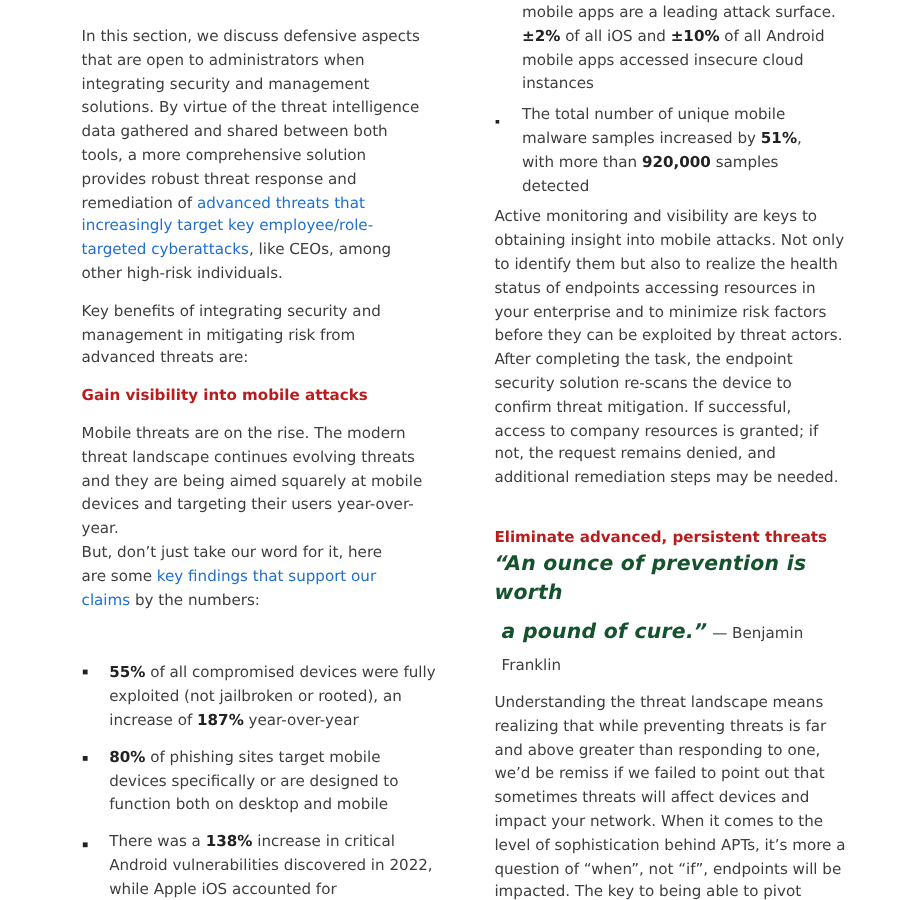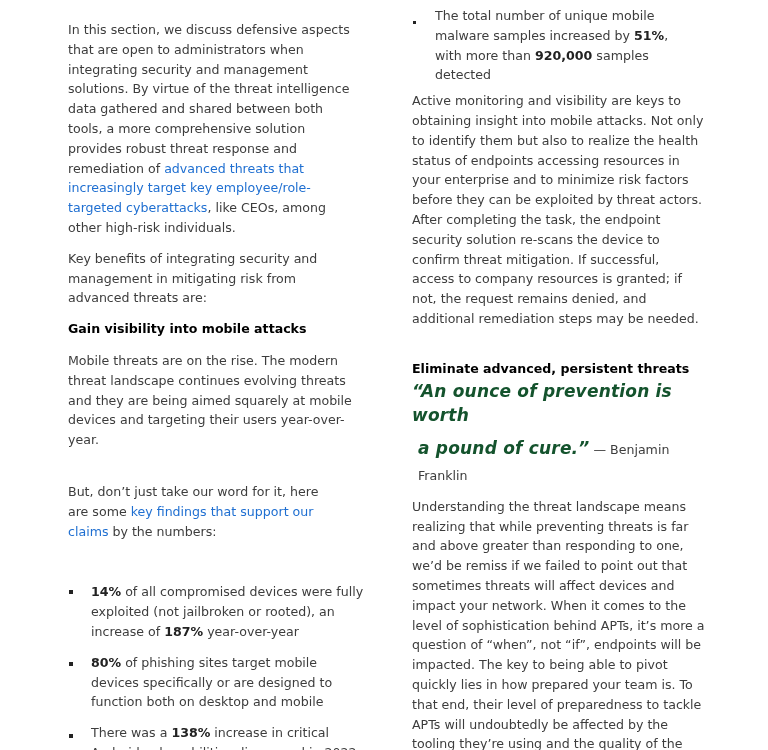--- a/index.html
+++ b/index.html
@@ -7,21 +7,21 @@
     width: 768px; height: 750px; overflow: hidden; position: relative;
     font-family: "DejaVu Sans", "Liberation Sans", sans-serif;
     color: #3d3d3d; font-size: 12.6px; line-height: 19.8px;
   }
   .col { position: absolute; top: 0; }
   .col-left { left: 68px; width: 300px; }
   .col-right { left: 412px; width: 300px; }
   p { margin: 0; }
   .link { color: #1f6fd1; text-decoration: none; cursor: pointer; }
   b { font-weight: bold; color: #222; }
-  .heading { font-weight: bold; color: #000000; }
+  .heading { font-weight: bold; color: #b91c1c; }
   .bullet-item { position: relative; padding-left: 23px; }
   .bullet-dot {
     position: absolute; left: 1px; width: 4px; height: 4px; background: #222;
   }
   .quote {
     font-family: "DejaVu Sans", sans-serif; font-style: italic; font-weight: bold;
     color: #14532d; font-size: 17px; letter-spacing: 0.2px;
   }
   .attribution { color: #3d3d3d; font-size: 12.6px; font-style: normal; font-weight: normal; }
 </style>
@@ -33,41 +33,45 @@
   <p style="margin-top:20px; width:285px;">
     <span>In this section, we discuss defensive aspects that are open to administrators when integrating security and management solutions. By virtue of the threat intelligence data gathered and shared between both tools, a more comprehensive solution provides robust threat response and remediation of </span><a class="link">advanced threats that increasingly target key employee/role-targeted cyberattacks</a><span>, like CEOs, among other high-risk individuals.</span>
   </p>
 
   <p style="margin-top:11px; width:265px;">Key benefits of integrating security and management in mitigating risk from advanced threats are:</p>
 
   <p class="heading" style="margin-top:11px;">Gain visibility into mobile attacks</p>
 
   <p style="margin-top:12px; width:290px;">Mobile threats are on the rise. The modern threat landscape continues evolving threats and they are being aimed squarely at mobile devices and targeting their users year-over-year.</p>
 
-  <p style="width:265px;margin-top:32px;">
+  <p style="width:265px;">
     <span>But, don’t just take our word for it, here are some </span><a class="link">key findings that support our claims</a><span> by the numbers:</span>
   </p>
 
   <div style="margin-top:41px; width:300px;">
     <div class="bullet-item">
       <span class="bullet-dot" style="top:8px;"></span>
-      <b>14%</b><span> of all compromised devices were fully exploited (not jailbroken or rooted), an increase of </span><b>187%</b><span> year-over-year</span>
+      <b>55%</b><span> of all compromised devices were fully exploited (not jailbroken or rooted), an increase of </span><b>187%</b><span> year-over-year</span>
     </div>
     <div class="bullet-item" style="margin-top:11px;">
       <span class="bullet-dot" style="top:9px;"></span>
       <b>80%</b><span> of phishing sites target mobile devices specifically or are designed to function both on desktop and mobile</span>
     </div>
     <div class="bullet-item" style="margin-top:11px;">
       <span class="bullet-dot" style="top:11px;"></span>
       <span>There was a </span><b>138%</b><span> increase in critical Android vulnerabilities discovered in 2022, while Apple iOS accounted for </span>
     </div>
   </div>
 </div>
 
 <div class="col col-right">
+  <div class="bullet-item" style="padding-left:23px; width:270px;">
+    
+    <span>mobile apps are a leading attack surface. </span><b>±2%</b><span> of all iOS and </span><b>±10%</b><span> of all Android mobile apps accessed insecure cloud instances</span>
+  </div>
 
   <div class="bullet-item" style="margin-top:6px; padding-left:23px; width:260px;">
     <span class="bullet-dot" style="top:15px; width:3px; height:3px;"></span>
     <span>The total number of unique mobile malware samples increased by </span><b>51%</b><span>, with more than </span><b>920,000</b><span> samples detected</span>
   </div>
 
   <p style="margin-top:6px; width:295px;">Active monitoring and visibility are keys to obtaining insight into mobile attacks. Not only to identify them but also to realize the health status of endpoints accessing resources in your enterprise and to minimize risk factors before they can be exploited by threat actors.</p>
   <p style="width:290px;">After completing the task, the endpoint security solution re-scans the device to confirm threat mitigation. If successful, access to company resources is granted; if not, the request remains denied, and additional remediation steps may be needed.</p>
 
   <p class="heading" style="margin-top:32px; line-height:16px;">Eliminate advanced, persistent threats</p>

